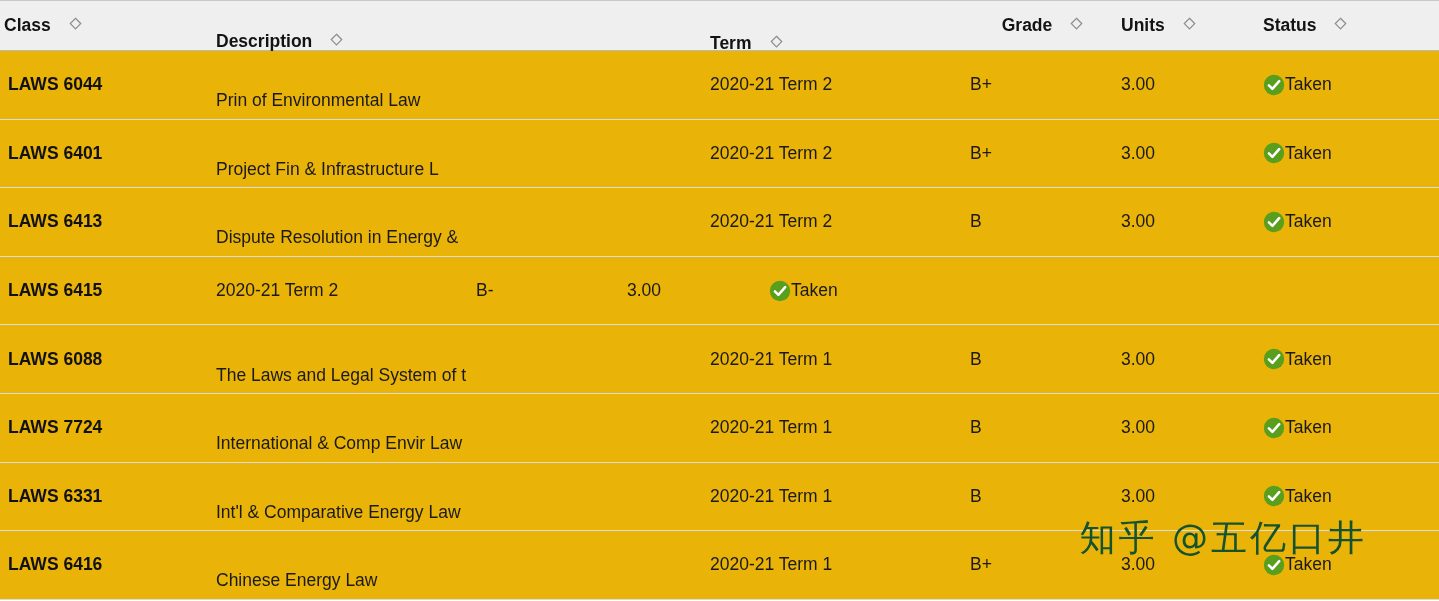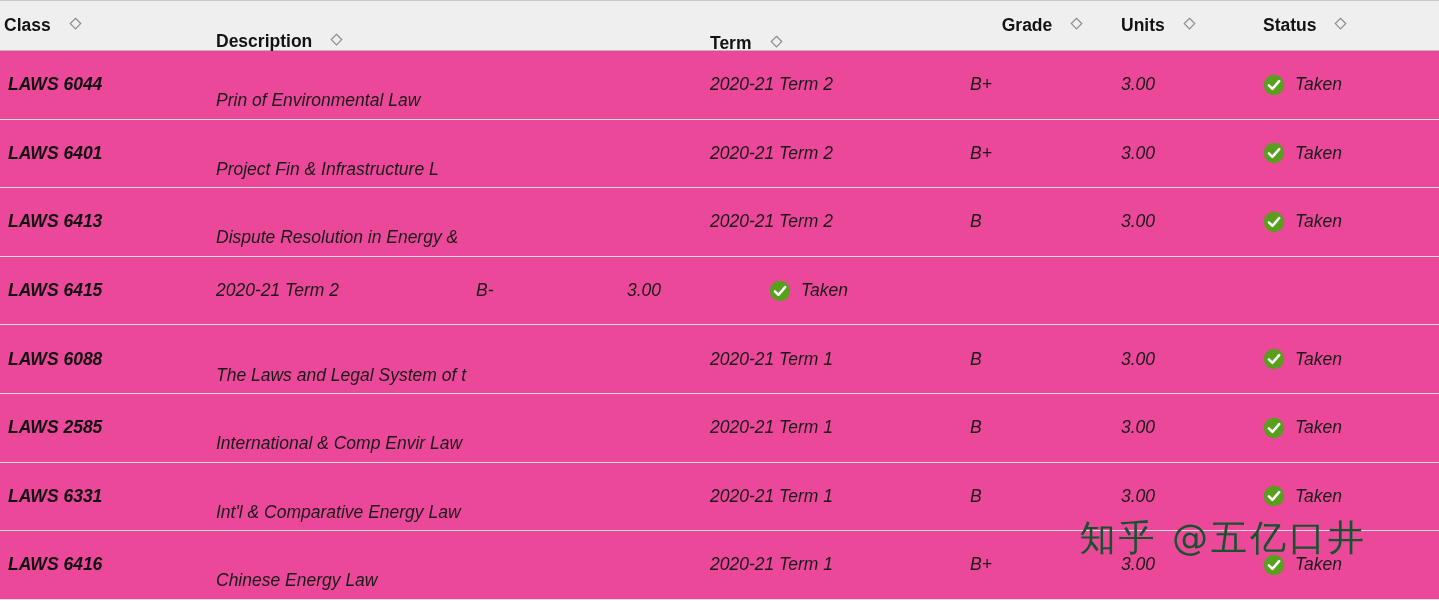--- a/index.html
+++ b/index.html
@@ -52,22 +52,21 @@
   }
   .sort-icon svg { display: block; }
 
   
   .grid-row {
     display: flex;
     align-items: center;
     height: 68.6px;
     box-sizing: border-box;
     border-bottom: 1px solid #dcdcdc;
-    background: #ec4899;
-    font-style: italic;
+    background: #eab308;
   }
   .cell {
     font-size: 17.5px;
     color: #1a1a1a;
     box-sizing: border-box;
     white-space: nowrap;
     overflow: hidden;
   }
   .cell-class {
     font-weight: bold;
@@ -86,21 +85,20 @@
   .grid-header .col-description { padding-left: 4px; }
   .grid-header .col-term        { padding-left: 4px; margin-top: 36px; }
   .grid-header .col-grade       { padding-left: 6px; }
   .grid-header .col-units       { padding-left: 6px; }
   .grid-header .col-status      { padding-left: 0px; }
 
   
   .status-wrap {
     display: flex;
     align-items: center;
-    gap: 10px;
   }
   .status-icon {
     width: 22px;
     height: 22px;
     flex: 0 0 auto;
     display: block;
   }
   .status-label {
     font-size: 17.5px;
     color: #1a1a1a;
@@ -261,21 +259,21 @@
               <svg class="status-icon" viewBox="0 0 22 22">
                 <circle cx="11" cy="11" r="10.2" fill="#5a9e1e"></circle>
                 <path d="M5.9 11.3 L9.4 14.8 L16.2 7.2" fill="none" stroke="#ffffff" stroke-width="2.5" stroke-linecap="round" stroke-linejoin="round"></path>
               </svg>
             </span>
             <span class="status-label">Taken</span>
           </div>
         </div>
       </div>
       <div class="grid-row">
-        <div class="cell col-class cell-class">LAWS 2585</div>
+        <div class="cell col-class cell-class">LAWS 7724</div>
         <div class="cell col-description">International &amp; Comp Envir Law</div>
         <div class="cell col-term">2020-21 Term 1</div>
         <div class="cell col-grade">B</div>
         <div class="cell col-units">3.00</div>
         <div class="cell col-status">
           <div class="status-wrap">
             <span>
               <svg class="status-icon" viewBox="0 0 22 22">
                 <circle cx="11" cy="11" r="10.2" fill="#5a9e1e"></circle>
                 <path d="M5.9 11.3 L9.4 14.8 L16.2 7.2" fill="none" stroke="#ffffff" stroke-width="2.5" stroke-linecap="round" stroke-linejoin="round"></path>

